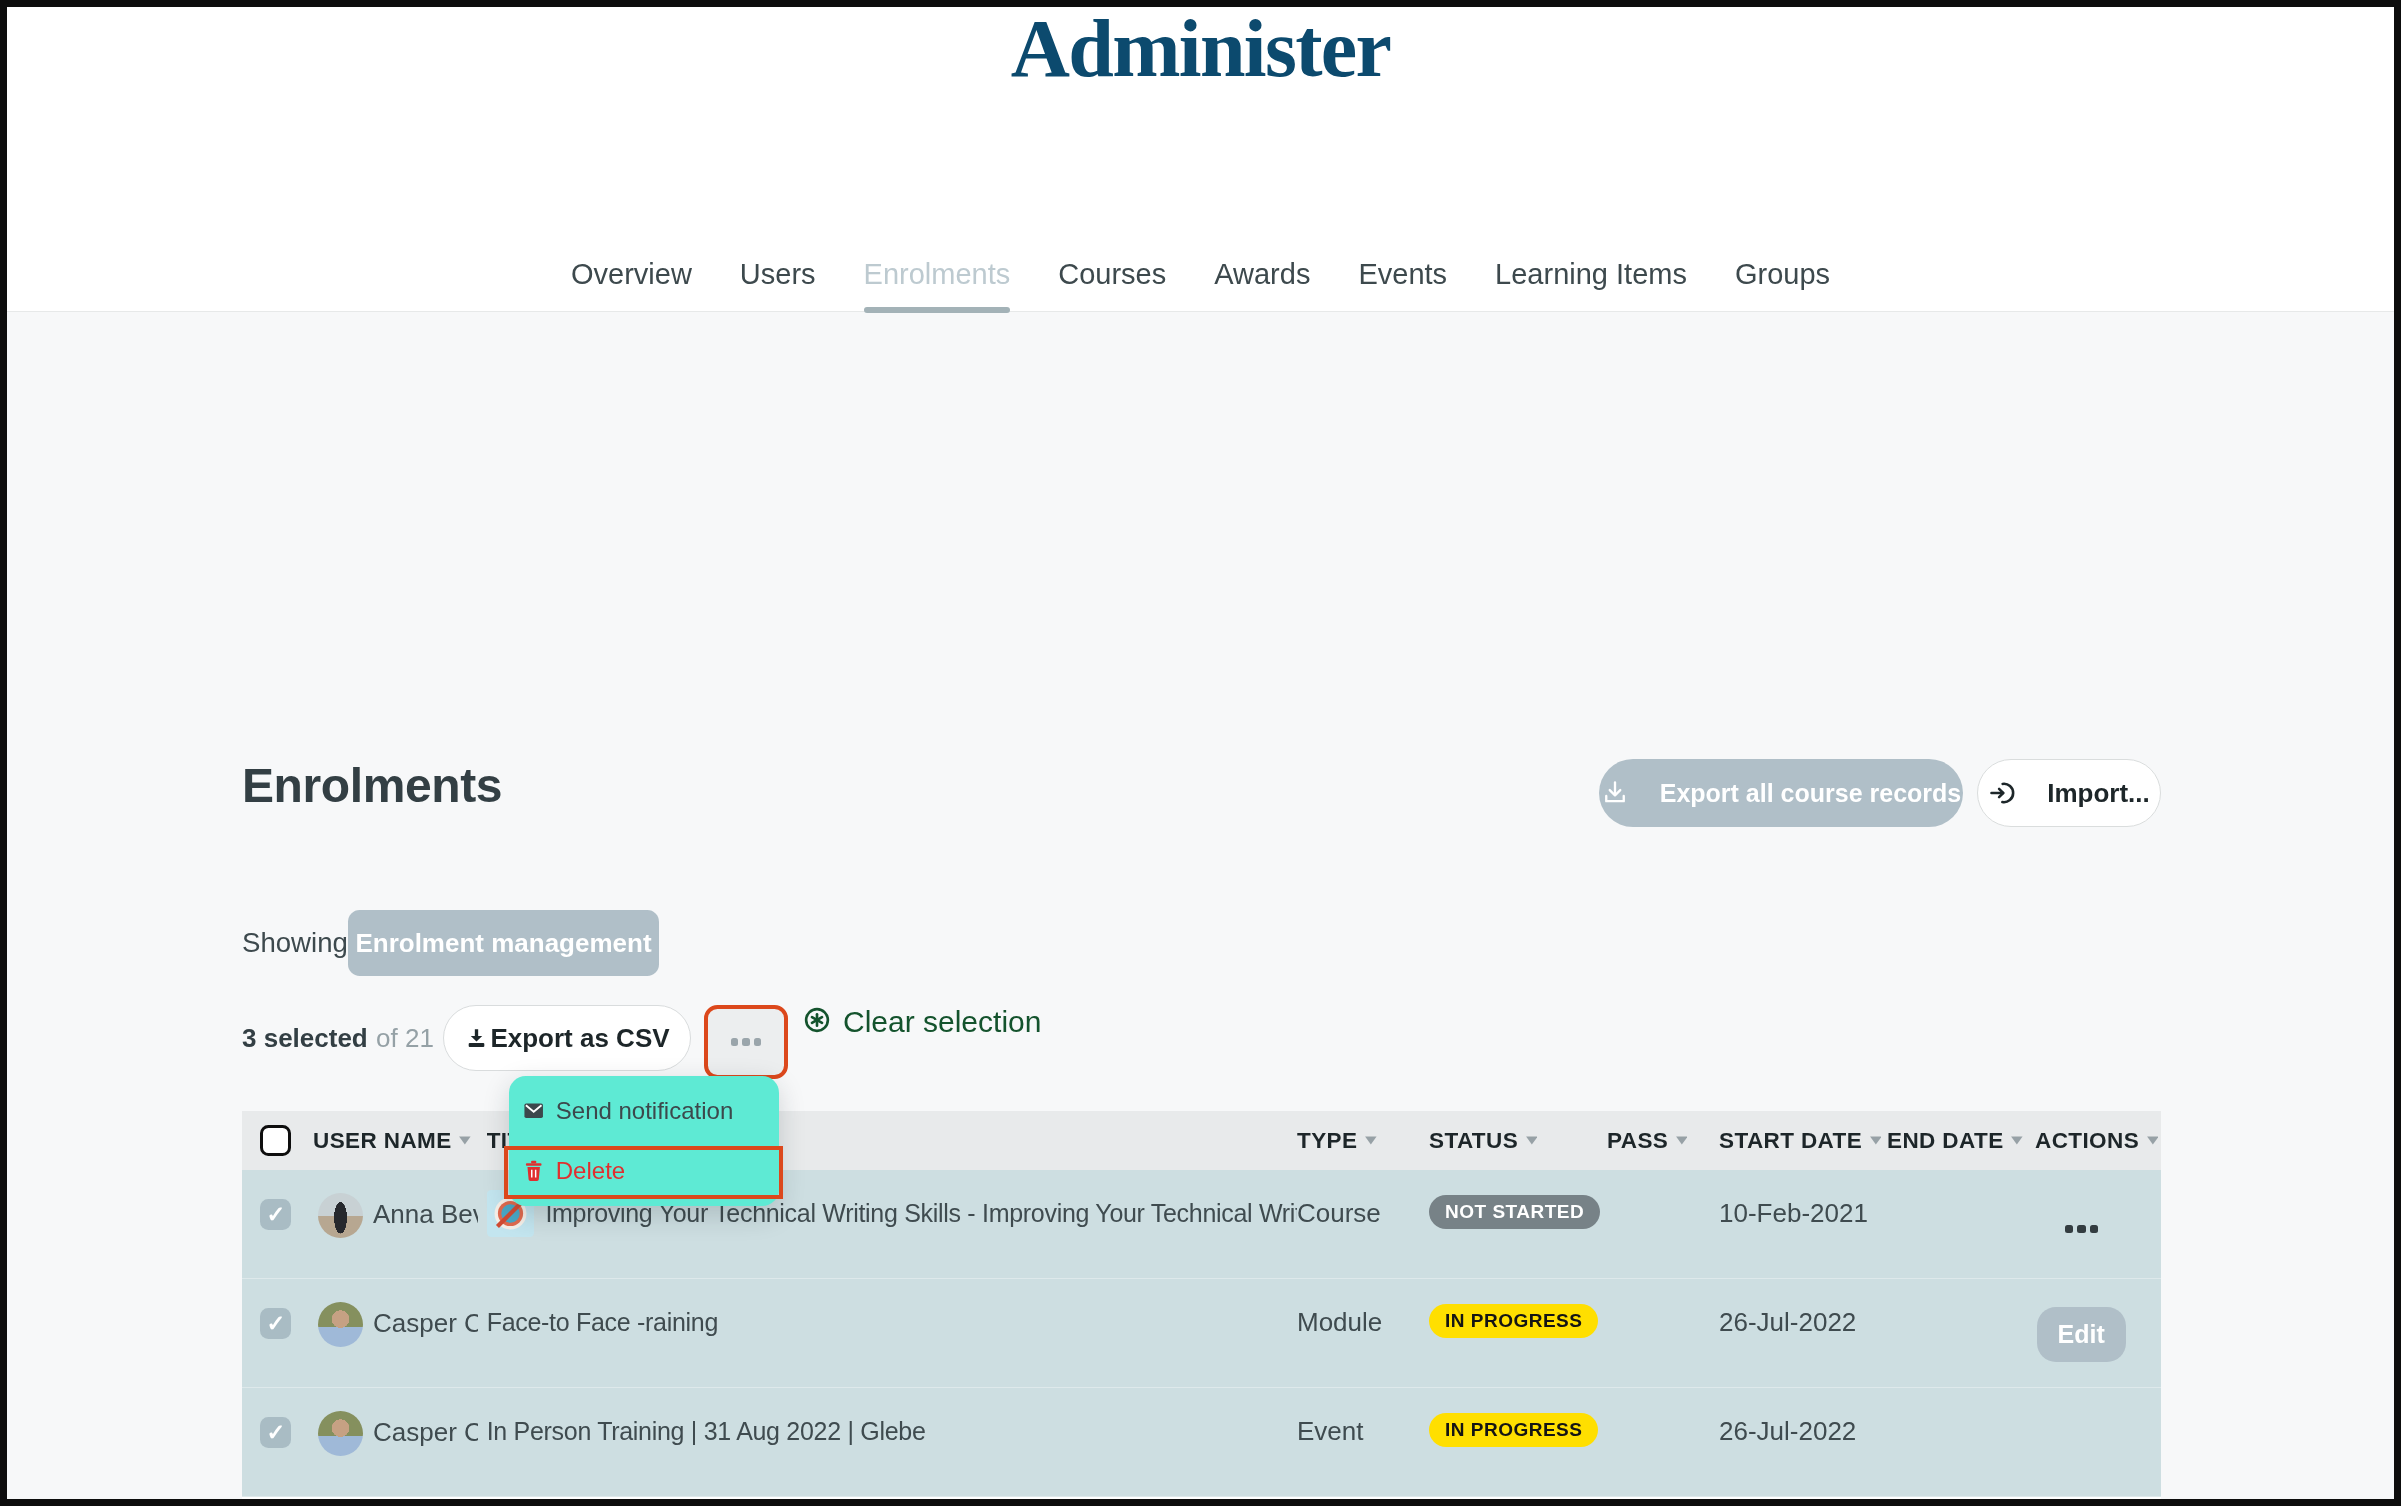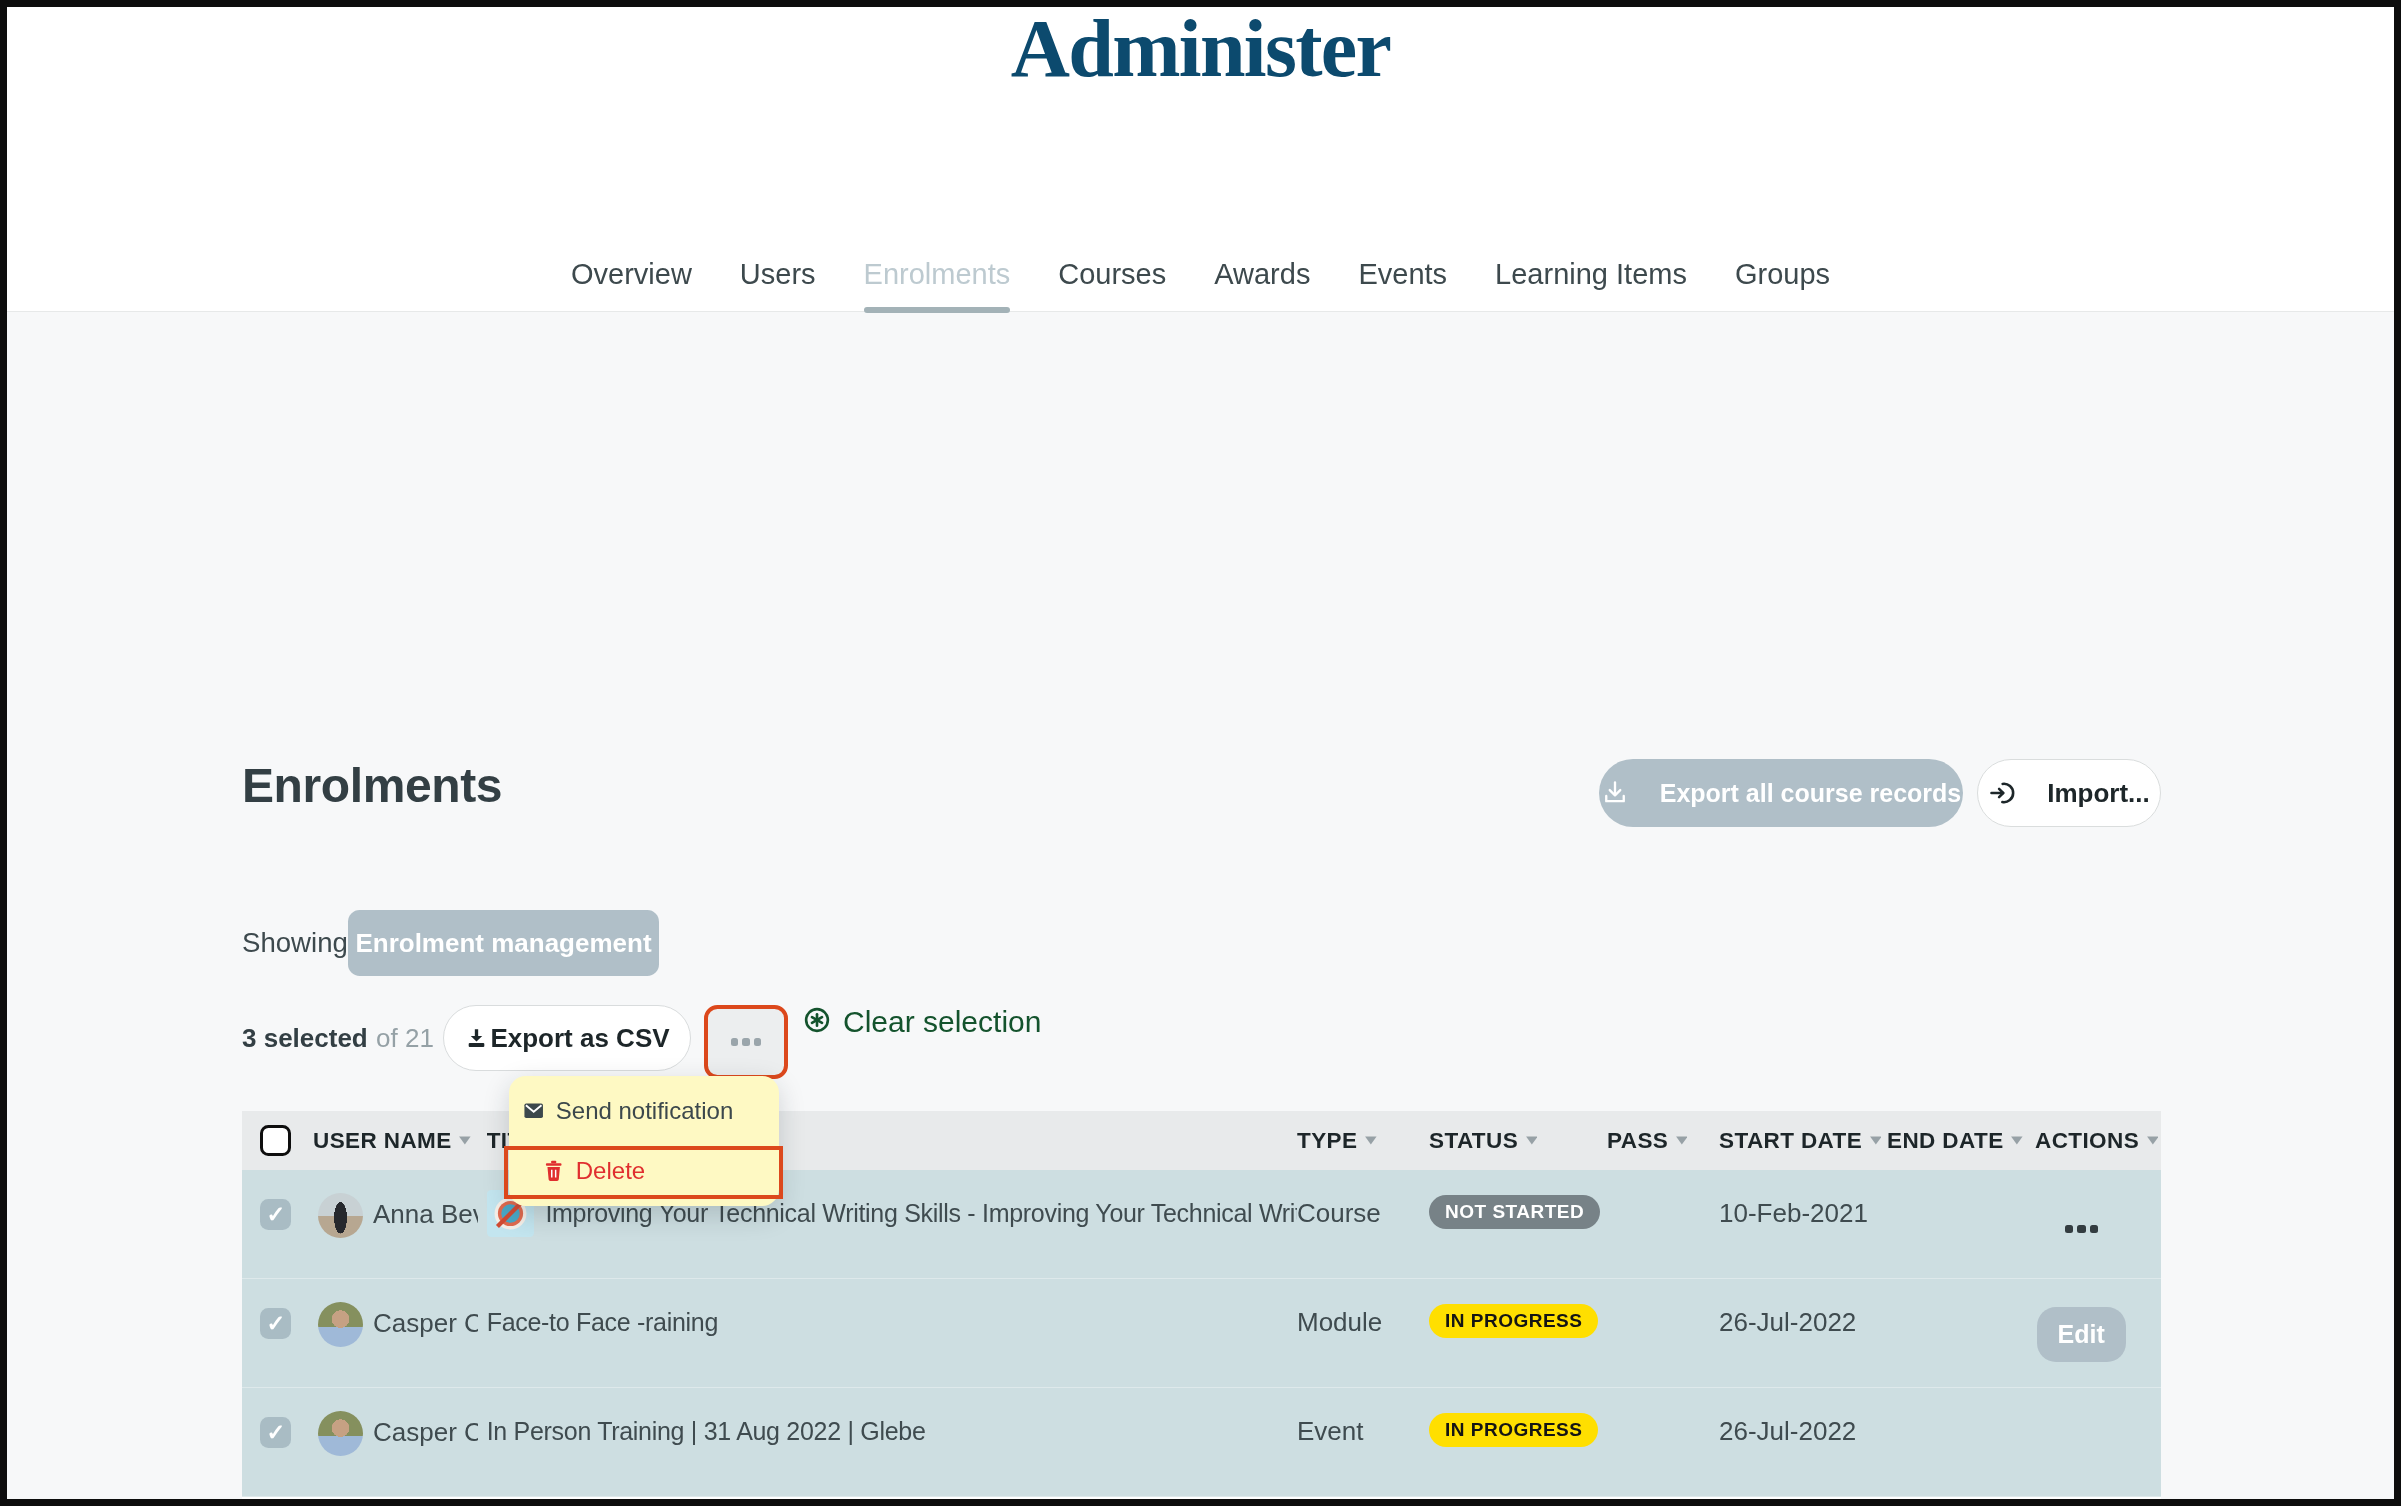--- a/index.html
+++ b/index.html
@@ -45,24 +45,24 @@
   .btn-more{position:absolute;left:704px;top:693px;width:76px;height:66px;border-radius:13.4px;
             background:#eceeef;border:4.2px solid #dc481c;display:flex;align-items:center;justify-content:center;cursor:pointer;}
   .clear-btn{position:absolute;left:802px;top:693px;height:66px;display:flex;gap:11px;
              color:#14532d;font-size:30px;cursor:pointer;}
 
   .dots{display:flex;gap:4.2px;align-items:center;}
   .dots .dot{width:8.3px;height:8.3px;border-radius:2.5px;background:#333c40;}
   .dots.gray .dot{width:7.5px;height:7.5px;background:#9aa5ab;}
 
   
-  .context-menu{position:absolute;left:509px;top:764px;width:270px;background:#fef9c3;border-radius:16.7px;
+  .context-menu{position:absolute;left:509px;top:764px;width:270px;background:#5eead4;border-radius:16.7px;
                 box-shadow:0 8.3px 27px rgba(30,40,45,.18);padding:5px 0;z-index:40;}
   .menu-item{height:60px;display:flex;align-items:center;gap:10px;padding:0 13.4px;font-size:24px;color:#3c484c;cursor:pointer;}
-  .menu-item.danger{color:#e02f2f;margin-left:20px;}
+  .menu-item.danger{color:#e02f2f;}
   .mi-icon{width:23.4px;height:23.4px;flex:0 0 auto;}
   .delete-annotation{position:absolute;left:504px;top:834px;width:279px;height:53px;box-sizing:border-box;
                      border:4.2px solid #dc481c;z-index:46;pointer-events:none;}
 
   
   .table{position:absolute;left:242px;top:799px;width:1919px;z-index:1;}
   .thead,.trow{display:grid;grid-template-columns:71px 167px 817px 132px 178px 112px 168px 148px 126px;}
   .thead{height:59px;background:#e8eaeb;align-items:center;font-size:22.5px;font-weight:700;color:#1d2629;letter-spacing:0.4px;}
   .hcell{display:flex;align-items:center;white-space:nowrap;overflow:visible;}
   .hcell.pad8{padding-left:6.7px;}

